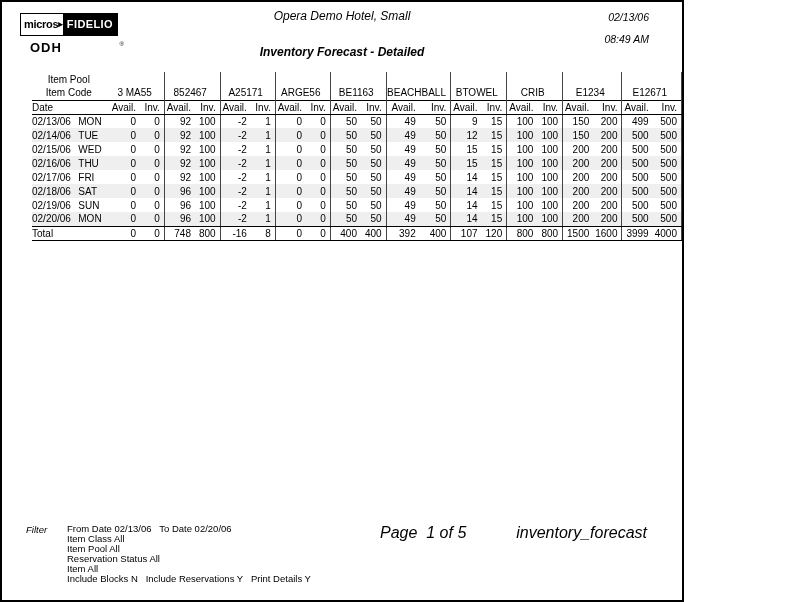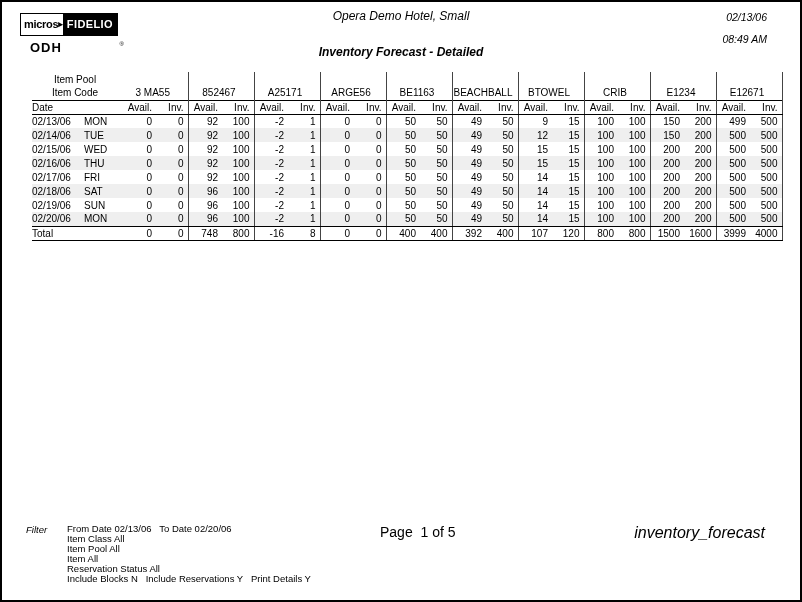--- a/index.html
+++ b/index.html
@@ -1,18 +1,18 @@
 <!DOCTYPE html>
 <html style="--stripe: #efefef; --grid-line: #444444; --rule-line: #000000;"><head>
 <meta charset="utf-8">
 <style>
   * { margin:0; padding:0; box-sizing:border-box; }
   html,body { width:802px; height:602px; }
   body { font-family:"Liberation Sans", sans-serif; background:#fff; }
-  .page { position:relative; width:802px; height:602px; border:2px solid #000; background:#fff; overflow:hidden; }
+  .page { position:relative; width:684px; height:602px; border:2px solid #000; background:#fff; overflow:hidden; }
 
   
   .logo-wrap { position:absolute; left:18px; top:11px; }
   .logo-box { display:inline-flex; align-items:center; border:1px solid #000; font-size:11px; font-weight:bold; line-height:13px; background:#fff; }
   .logo-micros { padding:0 0 0 3px; color:#000; letter-spacing:-0.3px; }
   .logo-arrow { font-size:9px; line-height:13px; color:#000; }
   .logo-fidelio { background:#000; color:#fff; padding:4px 4px; letter-spacing:0.4px; }
   .logo-mark { position:absolute; right:-6px; bottom:8px; font-size:6px; }
   .property-code { margin:4px 0 0 10px; font-weight:bold; font-size:13px; letter-spacing:1px; }
   .hotel-name { position:absolute; top:7px; left:0; right:0; text-align:center; font-size:12px; font-style:italic; }
@@ -33,21 +33,21 @@
   .date-label { text-align:left; padding:0 0 0 2px; }
   tbody tr:last-child td { border-bottom:1px solid var(--rule-line,#000); }
   tbody tr.stripe td { background:var(--stripe,#efefef); }
   tfoot td { border-bottom:1px solid var(--rule-line,#000); height:17px; }
   .total-label { text-align:left; padding:0 0 0 2px;margin-left:32px; }
 
   
   .filter-label { position:absolute; left:24px; top:522px; font-size:9.5px; font-style:italic; }
   .filter-lines { position:absolute; left:65px; top:522px; font-size:9.5px; line-height:10px; }
   .pre { white-space:pre; }
-  .page-info { position:absolute; left:378px; top:522px; font-size:14px; white-space:pre; }
+  .page-info { position:absolute; left:378px; top:522px; font-size:16px; font-style:italic; white-space:pre; }
   .report-file { position:absolute; right:35px; top:522px; font-size:16px; font-style:italic; }
 </style>
 </head>
 <body>
 
 <div class="page">
 
   <div class="logo-wrap">
     <div class="logo-box">
       <span class="logo-micros">micros</span>
@@ -358,20 +358,20 @@
           <td class="num grp-end">4000</td>
         </tr>
       </tfoot>
   </table>
 
   <div class="filter-label">Filter</div>
   <div class="filter-lines">
       <div class="pre">From Date 02/13/06   To Date 02/20/06</div>
       <div class="pre">Item Class All</div>
       <div class="pre">Item Pool All</div>
+      <div class="pre">Reservation Status All</div>
       <div class="pre">Item All</div>
-      <div class="pre">Reservation Status All</div>
       <div class="pre">Include Blocks N   Include Reservations Y   Print Details Y</div>
     </div>
   <div class="page-info">Page  1 of 5</div>
   <div class="report-file">inventory_forecast</div>
 
 </div>
 
 </body></html>

